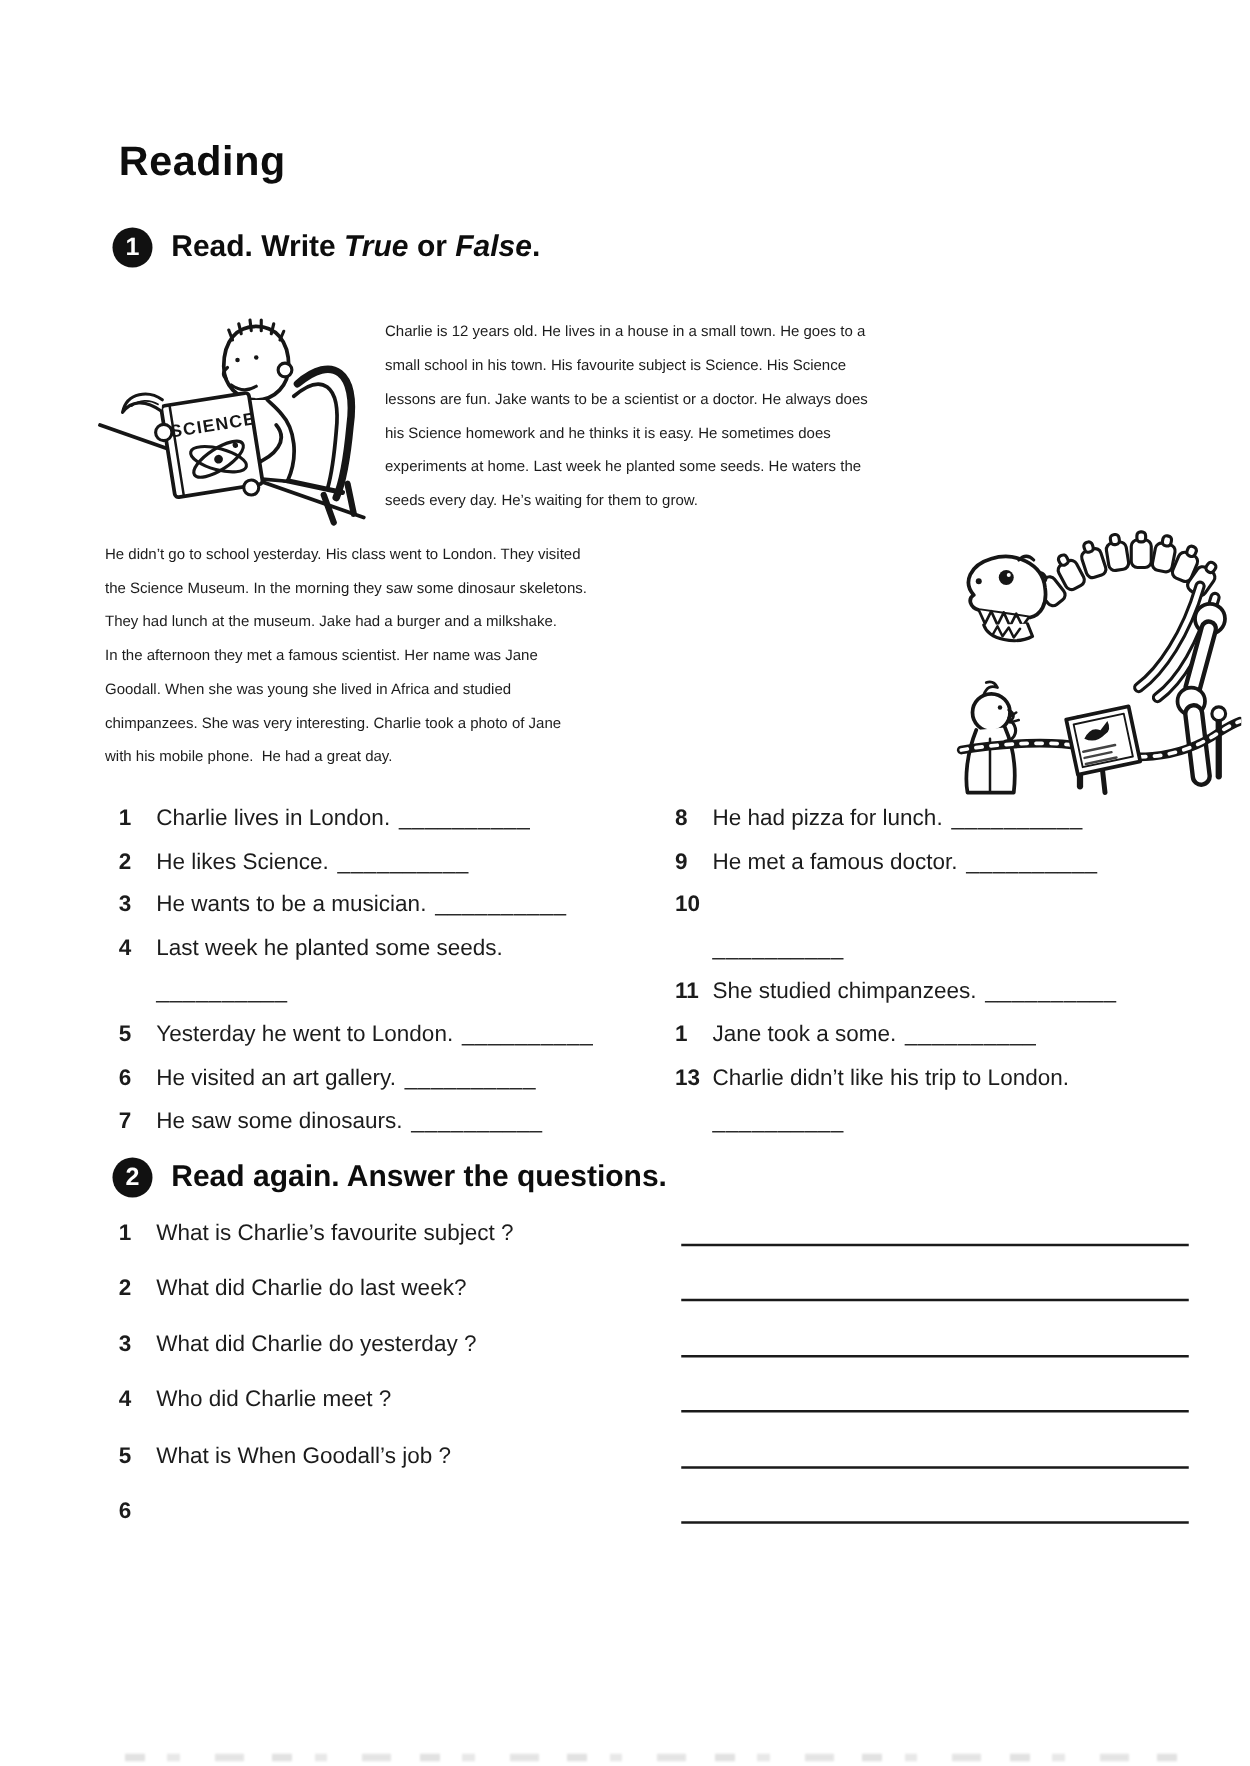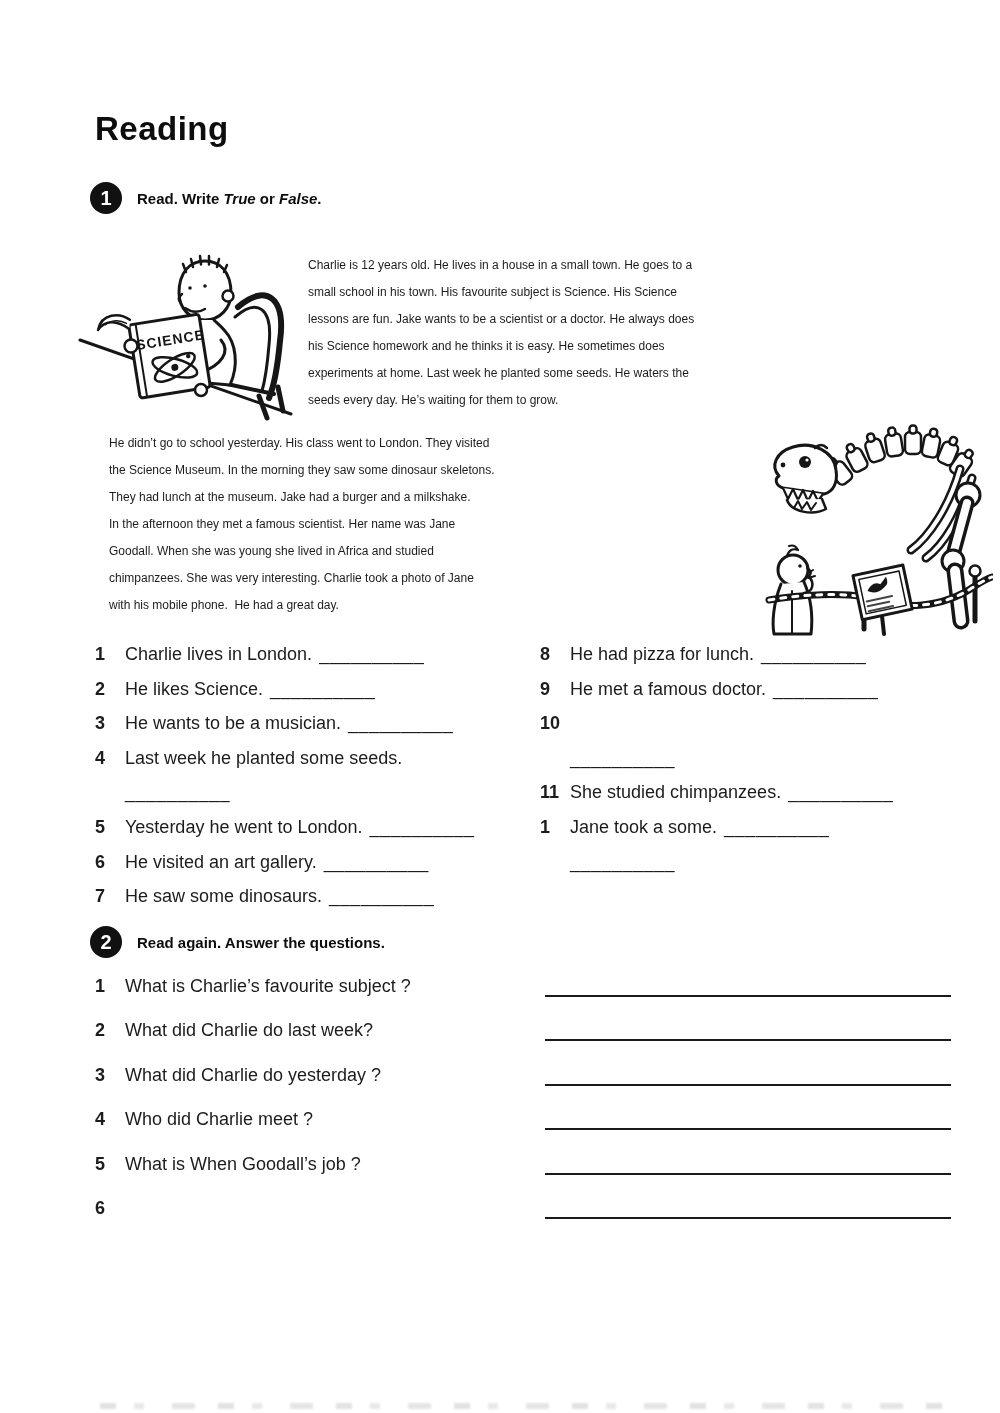--- a/index.html
+++ b/index.html
@@ -23,21 +23,21 @@
     display:flex;align-items:center;gap:15px;
     left:90px;
   }
   .badge{
     width:32px;height:32px;border-radius:50%;
     background:#111111;color:#ffffff;
     font-weight:bold;font-size:20px;
     display:flex;align-items:center;justify-content:center;
     flex:0 0 auto;
   }
-  .ex-title{font-size:15px;font-weight:bold;color:#0d0d0d;}
+  .ex-title{font-size:24px;font-weight:bold;color:#0d0d0d;}
   .ex-title em{font-style:italic;}
   .para{
     font-size:12px;line-height:27px;
     white-space:pre-wrap;
     color:#1c1c1c;
   }
   .illus-boy{left:78px;top:243px;width:215px;height:180px;}
   .illus-dino{left:763px;top:421px;width:230px;height:215px;}
   .st-col{top:644px;}
   .st-col-left{left:95px;width:445px;}
@@ -120,21 +120,21 @@
     </g>
   </svg>
 
   <div class="abs para" style="left:308px;top:252px;width:675px">Charlie is 12 years old. He lives in a house in a small town. He goes to a
 small school in his town. His favourite subject is Science. His Science
 lessons are fun. Jake wants to be a scientist or a doctor. He always does
 his Science homework and he thinks it is easy. He sometimes does
 experiments at home. Last week he planted some seeds. He waters the
 seeds every day. He’s waiting for them to grow.</div>
 
-  <div class="abs para" style="left:109px;top:430px;width:690px">He didn’t go to school yesterday. His class went to London. They visited
+  <div class="abs para" style="left:84px;top:430px;width:690px">He didn’t go to school yesterday. His class went to London. They visited
 the Science Museum. In the morning they saw some dinosaur skeletons.
 They had lunch at the museum. Jake had a burger and a milkshake.
 In the afternoon they met a famous scientist. Her name was Jane
 Goodall. When she was young she lived in Africa and studied
 chimpanzees. She was very interesting. Charlie took a photo of Jane
 with his mobile phone.  He had a great day.</div>
 
   <svg class="abs illus-dino" viewBox="0 0 230 215">
     <g fill="none" stroke="#161616" stroke-width="3" stroke-linecap="round" stroke-linejoin="round">
       <g fill="#fff" stroke-width="2.5">
@@ -279,20 +279,24 @@
     <div class="st-row">
         <span class="st-num">11</span>
         <span class="st-text">She studied chimpanzees.</span>
         <span class="st-blank">__________</span>
       </div>
     <div class="st-row">
         <span class="st-num">1</span>
         <span class="st-text">Jane took a some.</span>
         <span class="st-blank">__________</span>
       </div>
+    <div class="st-row">
+        <span class="st-num">13</span>
+        <span class="st-text">Charlie didn’t like his trip to London.</span>
+      </div>
     <div class="st-row blank-row">
         <span class="st-blank" style="margin-left:0">__________</span>
       </div>
   </div>
 
   <div class="abs ex-head" style="top:926px">
     <span class="badge">2</span>
     <span class="ex-title">Read again. Answer the questions.</span>
   </div>
 

